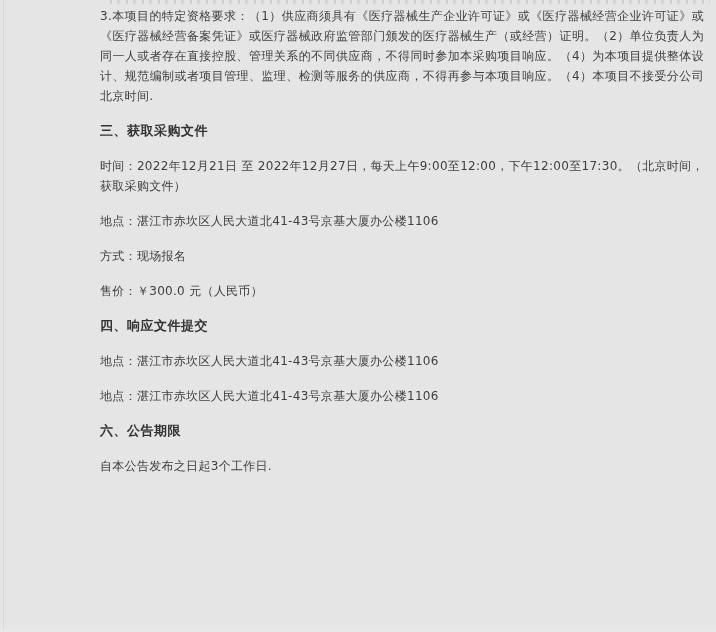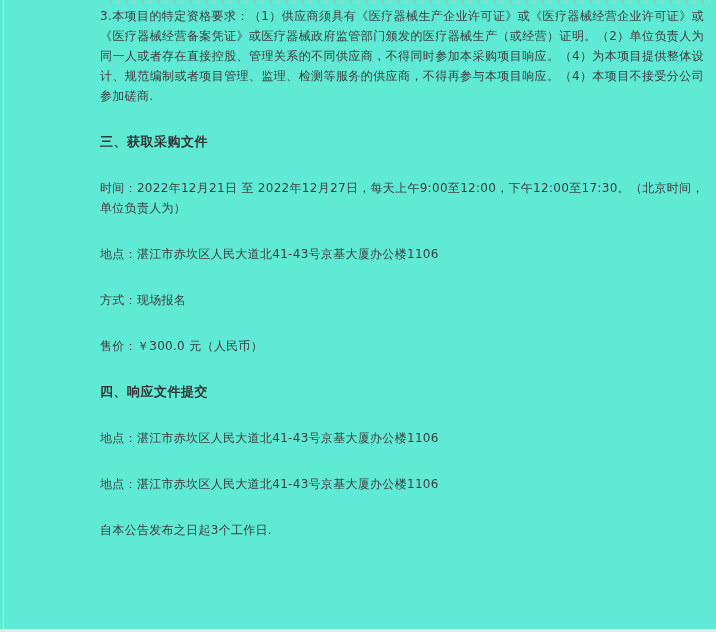--- a/index.html
+++ b/index.html
@@ -7,21 +7,21 @@
   body {
     background: #ffffff;
     font-family: "DejaVu Sans", "Liberation Sans", sans-serif;
     color: #3e3e3e;
     overflow: hidden;
     position: relative;
   }
   .page {
     position: absolute;
     inset: 0;
-    background: #5eead4;
+    background: #e5e5e5;
   }
   .left-border {
     position: absolute;
     left: 3px; top: 0; bottom: 0;
     width: 1px;
     background: #d6d6d6;
   }
   .bottom-border {
     position: absolute;
     left: 0; right: 0; bottom: 0;
@@ -57,62 +57,63 @@
     overflow: hidden;
   }
   .sline { text-align: left; }
   .hd {
     font-size: 13px;
     line-height: 20px;
     font-weight: bold;
     color: #333333;
     letter-spacing: 0.5px;
   }
-  .blk { margin-top: 26px; }
+  .blk { margin-top: 15px; }
 </style>
 </head>
 <body>
 
 <div class="page">
 
   <div class="left-border"></div>
   <div class="top-remnant"></div>
 
   <div class="content">
 
     <div class="para">
       <div class="jline">3.本项目的特定资格要求：（1）供应商须具有《医疗器械生产企业许可证》或《医疗器械经营企业许可证》或</div>
       <div class="jline">《医疗器械经营备案凭证》或医疗器械政府监管部门颁发的医疗器械生产（或经营）证明。（2）单位负责人为</div>
       <div class="jline">同一人或者存在直接控股、管理关系的不同供应商，不得同时参加本采购项目响应。（4）为本项目提供整体设</div>
       <div class="jline">计、规范编制或者项目管理、监理、检测等服务的供应商，不得再参与本项目响应。（4）本项目不接受分公司</div>
-      <div class="sline">参加磋商.</div>
+      <div class="sline">北京时间.</div>
     </div>
 
     <div class="hd blk">三、获取采购文件</div>
 
     <div class="para blk">
       <div class="jline">时间：2022年12月21日 至 2022年12月27日，每天上午9:00至12:00，下午12:00至17:30。（北京时间，法</div>
-      <div class="sline">单位负责人为）</div>
+      <div class="sline">获取采购文件）</div>
     </div>
 
     <div class="line blk">地点：湛江市赤坎区人民大道北41-43号京基大厦办公楼1106</div>
 
     <div class="line blk">方式：现场报名</div>
 
     <div class="line blk">售价：￥300.0 元（人民币）</div>
 
     <div class="hd blk">四、响应文件提交</div>
 
 
     <div class="line blk">地点：湛江市赤坎区人民大道北41-43号京基大厦办公楼1106</div>
 
 
 
     <div class="line blk">地点：湛江市赤坎区人民大道北41-43号京基大厦办公楼1106</div>
 
+    <div class="hd blk">六、公告期限</div>
 
     <div class="line blk">自本公告发布之日起3个工作日.</div>
 
 
   </div>
 
   <div class="bottom-border"></div>
 
 </div>
 

